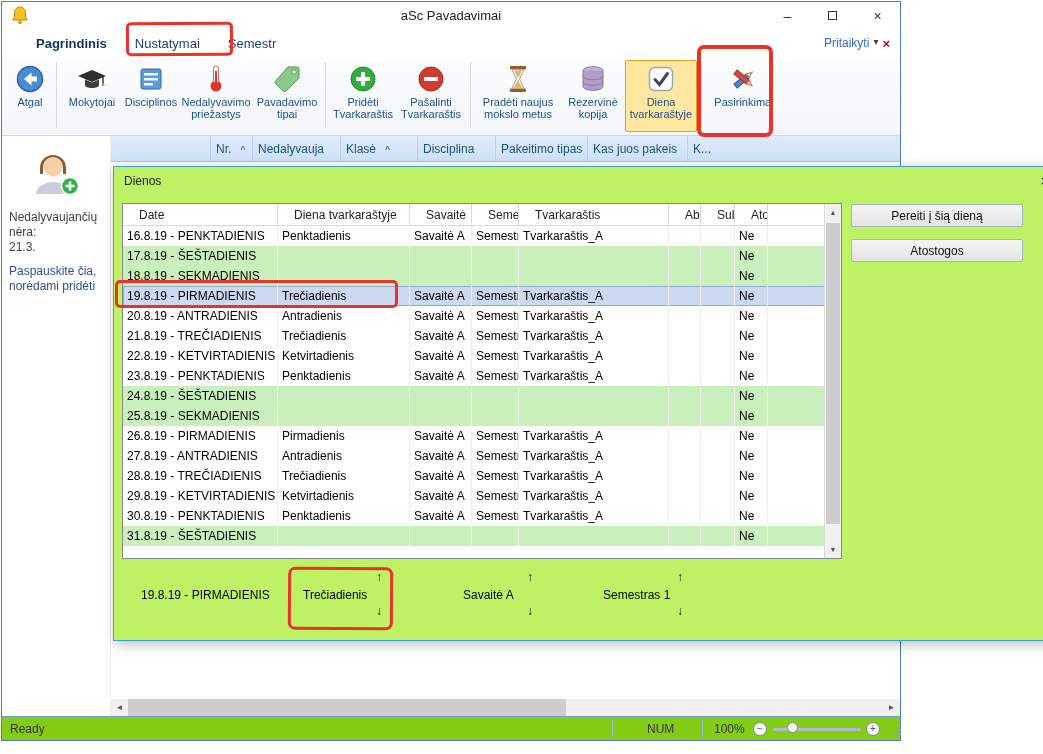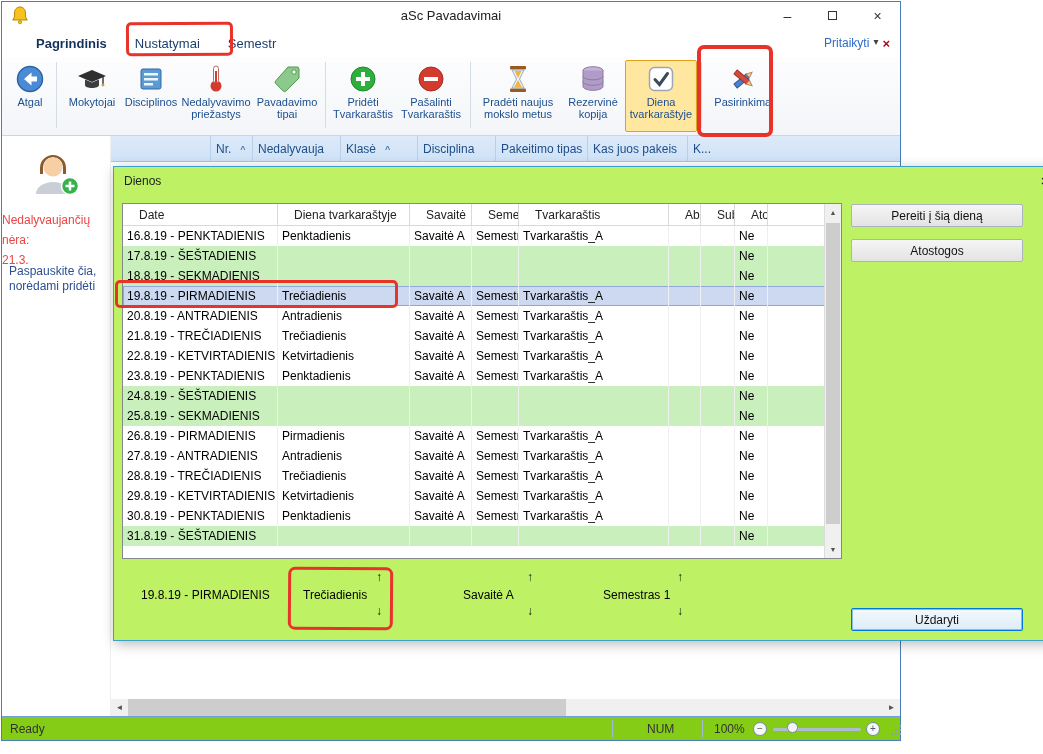--- a/index.html
+++ b/index.html
@@ -43,21 +43,21 @@
               display:flex;font-size:12px;color:#1d4e89}
   .gh{display:flex;align-items:center;padding-left:5px;border-right:1px solid #b9d0e9;
       white-space:nowrap;overflow:hidden}
   .gh .caret{font-size:9px;color:#4a7ab0;margin-left:9px;font-weight:bold}
   .gh0{width:100px}.gh1{width:42px}.gh2{width:88px}.gh3{width:77px}
   .gh4{width:78px}.gh5{width:92px}.gh6{width:100px}.gh7{flex:1;border-right:none}
 
   .sidebar{position:absolute;left:0;top:134px;width:109px;bottom:24px;background:#fff;
            border-right:1px solid #efefef}
   .avatar{position:absolute;left:24px;top:12px;width:56px;height:48px}
-  .sb-text{position:absolute;left:0;top:74px;width:98px;font-size:12px;line-height:20px;color:#ef4444}
+  .sb-text{position:absolute;left:7px;top:74px;width:98px;font-size:12px;line-height:15px;color:#404040}
   .sb-hint{position:absolute;left:7px;top:128px;width:98px;font-size:12px;line-height:15px;color:#2c4f92}
 
   .canvas{position:absolute;left:109px;top:160px;right:0;bottom:41px;background:#fff}
 
   .hscroll{position:absolute;left:109px;right:0;bottom:24px;height:17px;background:#f0f0f0;display:flex}
   .harrow{width:17px;height:17px;font-size:8px;color:#555;display:flex;align-items:center;justify-content:center}
   .hthumb{width:438px;height:17px;background:#cdcdcd}
   .htrack{flex:1}
 
   .statusbar{position:absolute;left:0;right:0;bottom:0;height:24px;background:#84cc16;
@@ -594,20 +594,19 @@
     <span class="spin sp-day-dn">↓</span>
 
     <span class="f-label f-week">Savaitė A</span>
     <span class="spin sp-week-up">↑</span>
     <span class="spin sp-week-dn">↓</span>
 
     <span class="f-label f-sem">Semestras 1</span>
     <span class="spin sp-sem-up">↑</span>
     <span class="spin sp-sem-dn">↓</span>
 
-    <div class="dlg-btn btn-close">Uždaryti</div>
   </div>
 
   <div class="anno anno-tab"></div>
   <div class="anno anno-ribbon"></div>
   <div class="anno anno-row"></div>
   <div class="anno anno-spin"></div>
 </div>
 
 </body></html>

